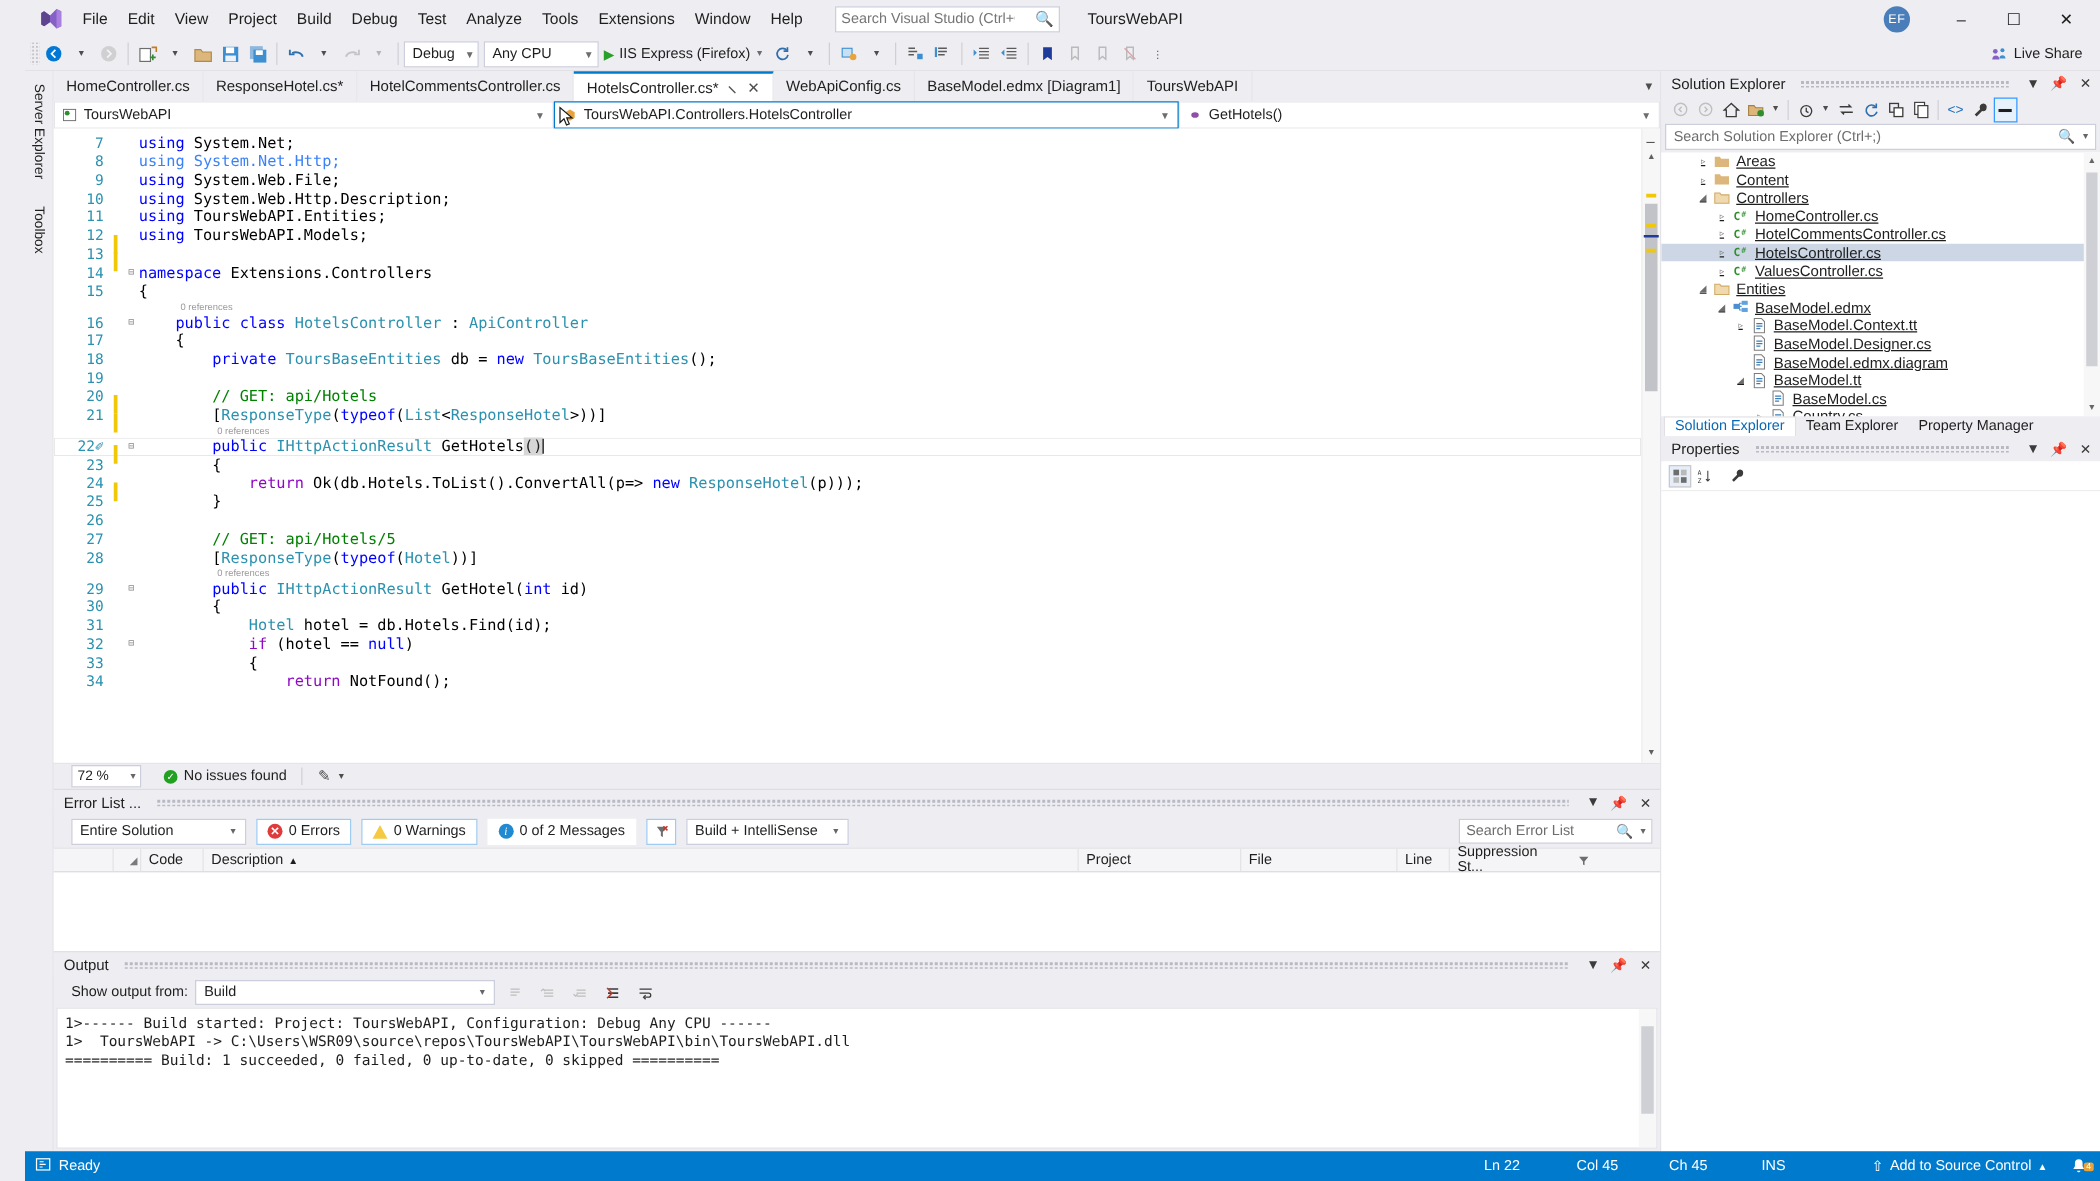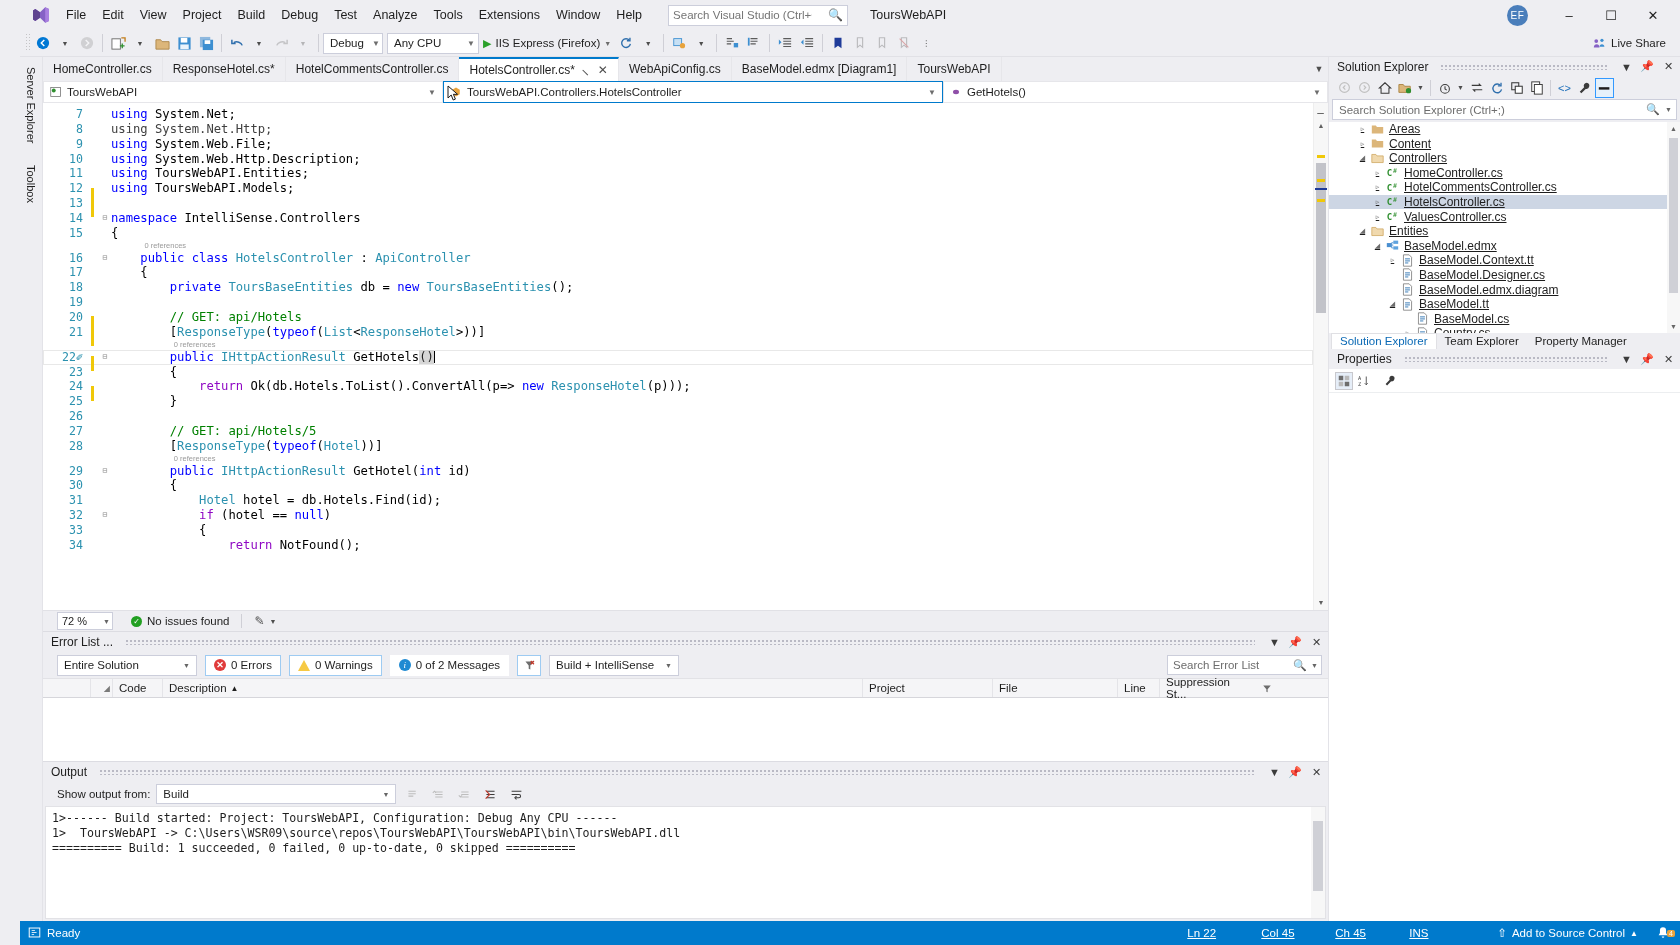--- a/index.html
+++ b/index.html
@@ -113,21 +113,21 @@
     content: ""; position: absolute; left: 2px; top: -1px; width: 3px; height: 15px; background: #f0c808;
   }
   .gut-fold { width: 12px; flex: 0 0 12px; font-size: 8px; color: #8a8a8a; text-align: center; }
   .codetext { flex: 1 1 auto; position: relative;}
   .indent-guide { color: #d8d8d8; }
   .kw { color: #0000ff; }
   .typ { color: #2b91af; }
   .cmt { color: #008000; }
   .ctl { color: #8f08c4; }
   .plain { color: #000; }
-  .dim { color: #404040; }
+  .dim { color: #3b82f6; }
   .refs { font-size: 7.5px; color: #9a9a9a; font-family: "Liberation Sans", sans-serif; }
   .caret-bar { display:inline-block; width:1px; height:12px; background:#000; vertical-align:-2px; }
   .sel { background: #d6d6d6; }
 
   
   .edscroll {
     width: 15px; flex: 0 0 15px; background: #f7f7f7; border-left: 1px solid #eee; position: relative;
   }
   .edscroll .up, .edscroll .down { height: 15px; display:flex; align-items:center; justify-content:center; font-size:7px; color:#606060; }
   .edscroll .thumb { position: absolute; left: 2px; right: 2px; top: 60px; height: 150px; background: #c2c3c9; }
@@ -232,21 +232,21 @@
   .props-btn { width: 18px; height: 18px; display:flex; align-items:center;justify-content:center; font-size:11px;color:#4d4d4d;}
   .props-btn.on { border: 1px solid #c8c8cd; background:#e6eef8;}
   .props-body { flex: 1 1 auto; background: #fff; }
 
   
   .statusbar {
     height: 24px; flex: 0 0 24px; background: #007acc; color: #fff; display: flex; align-items: center;
     font-size: 11.5px; padding: 0 0 0 8px;
   }
   .sb-left { display: flex; align-items: center; gap: 6px; }
-  .sb-item { padding: 0 10px; text-decoration: underline; }
+  .sb-item { padding: 0 10px; }
   .sb-right { margin-left: auto; display: flex; align-items: center; }
   .sb-pos { width: 74px; }
   .sb-add { display: flex; align-items: center; gap: 5px; padding: 0 8px; }
   .sb-bell { width: 34px; display: flex; align-items: center; justify-content: center; position: relative;}
   .bell-badge { position: absolute; right: 5px; bottom: 3px; background: #e8a33d; color: #fff; font-size: 7px;
     border-radius: 2px; padding: 0 2px; }
 
   .cursor-arrow { position: absolute; pointer-events: none; }
 </style>
 </head>
@@ -510,21 +510,21 @@
       <div class="editorwrap">
         <div class="editor">
           <div class="code-area" id="code-area">
               <div class="line"><span class="gut-num">7</span><span class="gut-mark "></span><span class="gut-fold"></span><span class="codetext"><span class="kw">using</span><span class="plain"> System.Net;</span></span></div>
               <div class="line"><span class="gut-num">8</span><span class="gut-mark "></span><span class="gut-fold"></span><span class="codetext"><span class="dim">using System.Net.Http;</span></span></div>
               <div class="line"><span class="gut-num">9</span><span class="gut-mark "></span><span class="gut-fold"></span><span class="codetext"><span class="kw">using</span><span class="plain"> System.Web.File;</span></span></div>
               <div class="line"><span class="gut-num">10</span><span class="gut-mark "></span><span class="gut-fold"></span><span class="codetext"><span class="kw">using</span><span class="plain"> System.Web.Http.Description;</span></span></div>
               <div class="line"><span class="gut-num">11</span><span class="gut-mark "></span><span class="gut-fold"></span><span class="codetext"><span class="kw">using</span><span class="plain"> ToursWebAPI.Entities;</span></span></div>
               <div class="line"><span class="gut-num">12</span><span class="gut-mark changed"></span><span class="gut-fold"></span><span class="codetext"><span class="kw">using</span><span class="plain"> ToursWebAPI.Models;</span></span></div>
               <div class="line"><span class="gut-num">13</span><span class="gut-mark changed"></span><span class="gut-fold"></span><span class="codetext"></span></div>
-              <div class="line"><span class="gut-num">14</span><span class="gut-mark "></span><span class="gut-fold">⊟</span><span class="codetext"><span class="kw">namespace</span><span class="plain"> IntelliSense.Controllers</span></span></div>
+              <div class="line"><span class="gut-num">14</span><span class="gut-mark "></span><span class="gut-fold">⊟</span><span class="codetext"><span class="kw">namespace</span><span class="plain"> Extensions.Controllers</span></span></div>
               <div class="line"><span class="gut-num">15</span><span class="gut-mark "></span><span class="gut-fold"></span><span class="codetext"><span class="plain">{</span></span></div>
               <div class="line" style="height: 10px;"><span class="gut-num"></span><span class="gut-mark"></span><span class="gut-fold"></span><span class="codetext"><span class="refs" style="margin-left:33.4px">0 references</span></span></div>
               <div class="line"><span class="gut-num">16</span><span class="gut-mark "></span><span class="gut-fold">⊟</span><span class="codetext"><span class="indent-guide">&nbsp;&nbsp;&nbsp;&nbsp;</span><span class="kw">public</span><span class="plain"> </span><span class="kw">class</span><span class="plain"> </span><span class="typ">HotelsController</span><span class="plain"> : </span><span class="typ">ApiController</span></span></div>
               <div class="line"><span class="gut-num">17</span><span class="gut-mark "></span><span class="gut-fold"></span><span class="codetext"><span class="indent-guide">&nbsp;&nbsp;&nbsp;&nbsp;</span><span class="plain">{</span></span></div>
               <div class="line"><span class="gut-num">18</span><span class="gut-mark "></span><span class="gut-fold"></span><span class="codetext"><span class="indent-guide">&nbsp;&nbsp;&nbsp;&nbsp;&nbsp;&nbsp;&nbsp;&nbsp;</span><span class="kw">private</span><span class="plain"> </span><span class="typ">ToursBaseEntities</span><span class="plain"> db = </span><span class="kw">new</span><span class="plain"> </span><span class="typ">ToursBaseEntities</span><span class="plain">();</span></span></div>
               <div class="line"><span class="gut-num">19</span><span class="gut-mark "></span><span class="gut-fold"></span><span class="codetext"><span class="indent-guide">&nbsp;&nbsp;&nbsp;&nbsp;&nbsp;&nbsp;&nbsp;&nbsp;</span></span></div>
               <div class="line"><span class="gut-num">20</span><span class="gut-mark changed"></span><span class="gut-fold"></span><span class="codetext"><span class="indent-guide">&nbsp;&nbsp;&nbsp;&nbsp;&nbsp;&nbsp;&nbsp;&nbsp;</span><span class="cmt">// GET: api/Hotels</span></span></div>
               <div class="line"><span class="gut-num">21</span><span class="gut-mark changed"></span><span class="gut-fold"></span><span class="codetext"><span class="indent-guide">&nbsp;&nbsp;&nbsp;&nbsp;&nbsp;&nbsp;&nbsp;&nbsp;</span><span class="plain">[</span><span class="typ">ResponseType</span><span class="plain">(</span><span class="kw">typeof</span><span class="plain">(</span><span class="typ">List</span><span class="plain">&lt;</span><span class="typ">ResponseHotel</span><span class="plain">&gt;))]</span></span></div>
               <div class="line" style="height: 10px;"><span class="gut-num"></span><span class="gut-mark"></span><span class="gut-fold"></span><span class="codetext"><span class="refs" style="margin-left:62.8px">0 references</span></span></div>
               <div class="line" style="box-shadow: rgb(232, 232, 232) 0px 0px 0px 1px inset;"><span class="gut-num">22<span style="color:#2b91af">✐</span></span><span class="gut-mark changed"></span><span class="gut-fold">⊟</span><span class="codetext"><span class="indent-guide">&nbsp;&nbsp;&nbsp;&nbsp;&nbsp;&nbsp;&nbsp;&nbsp;</span><span class="kw">public</span><span class="plain"> </span><span class="typ">IHttpActionResult</span><span class="plain"> GetHotels</span><span class="sel">()</span><span class="caret-bar"></span></span></div>

